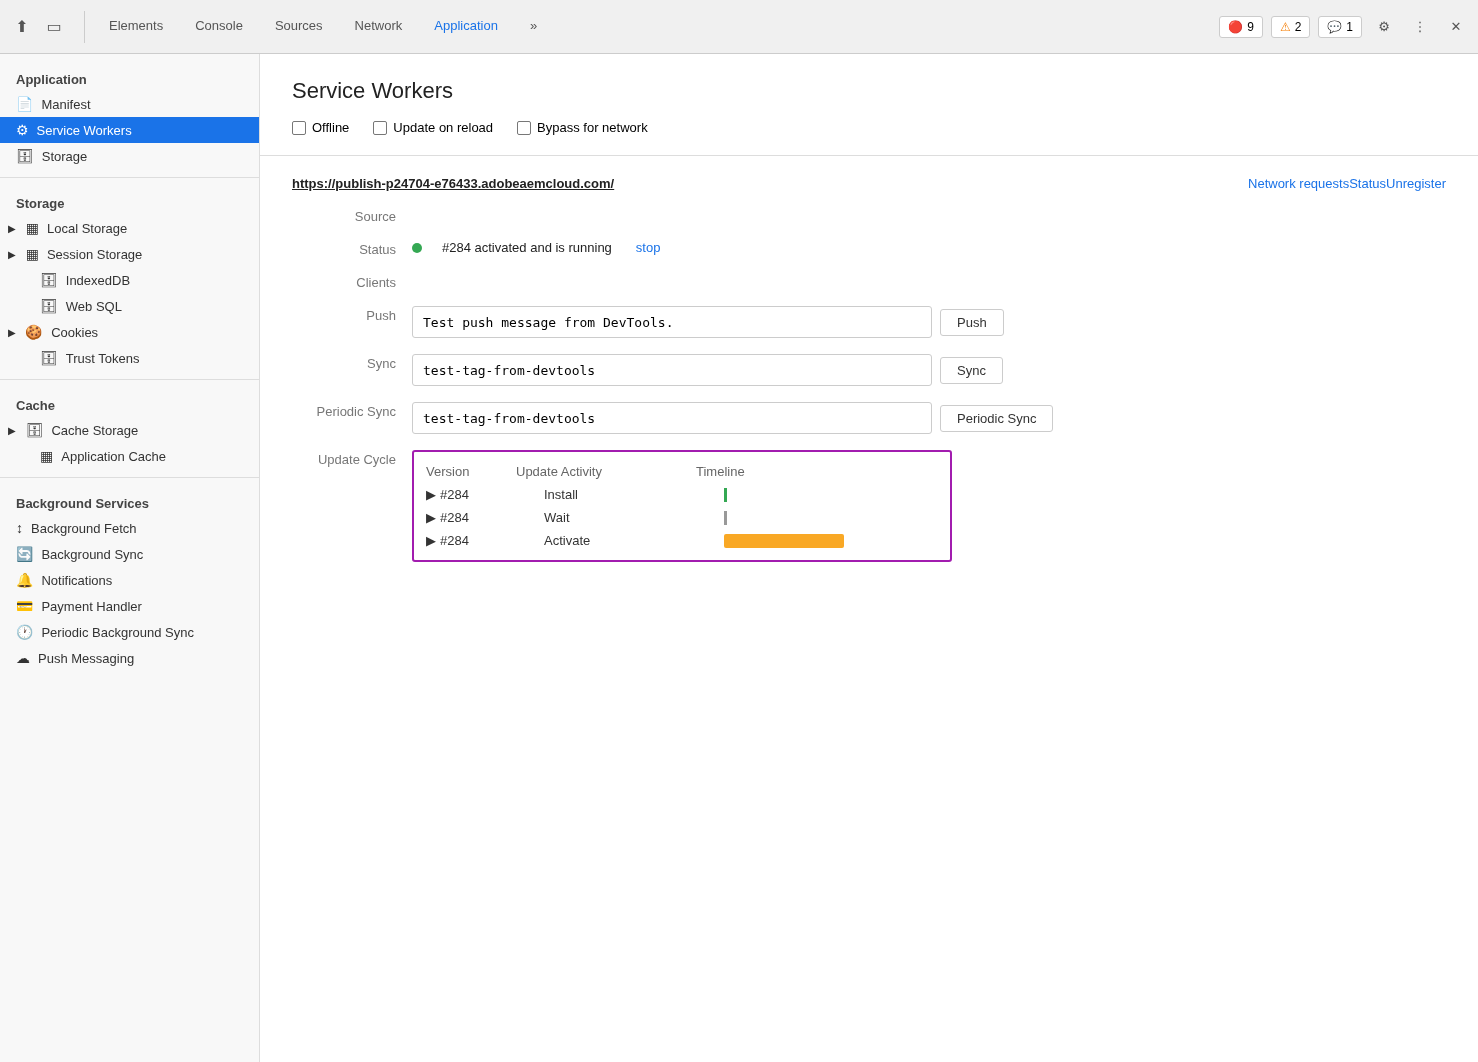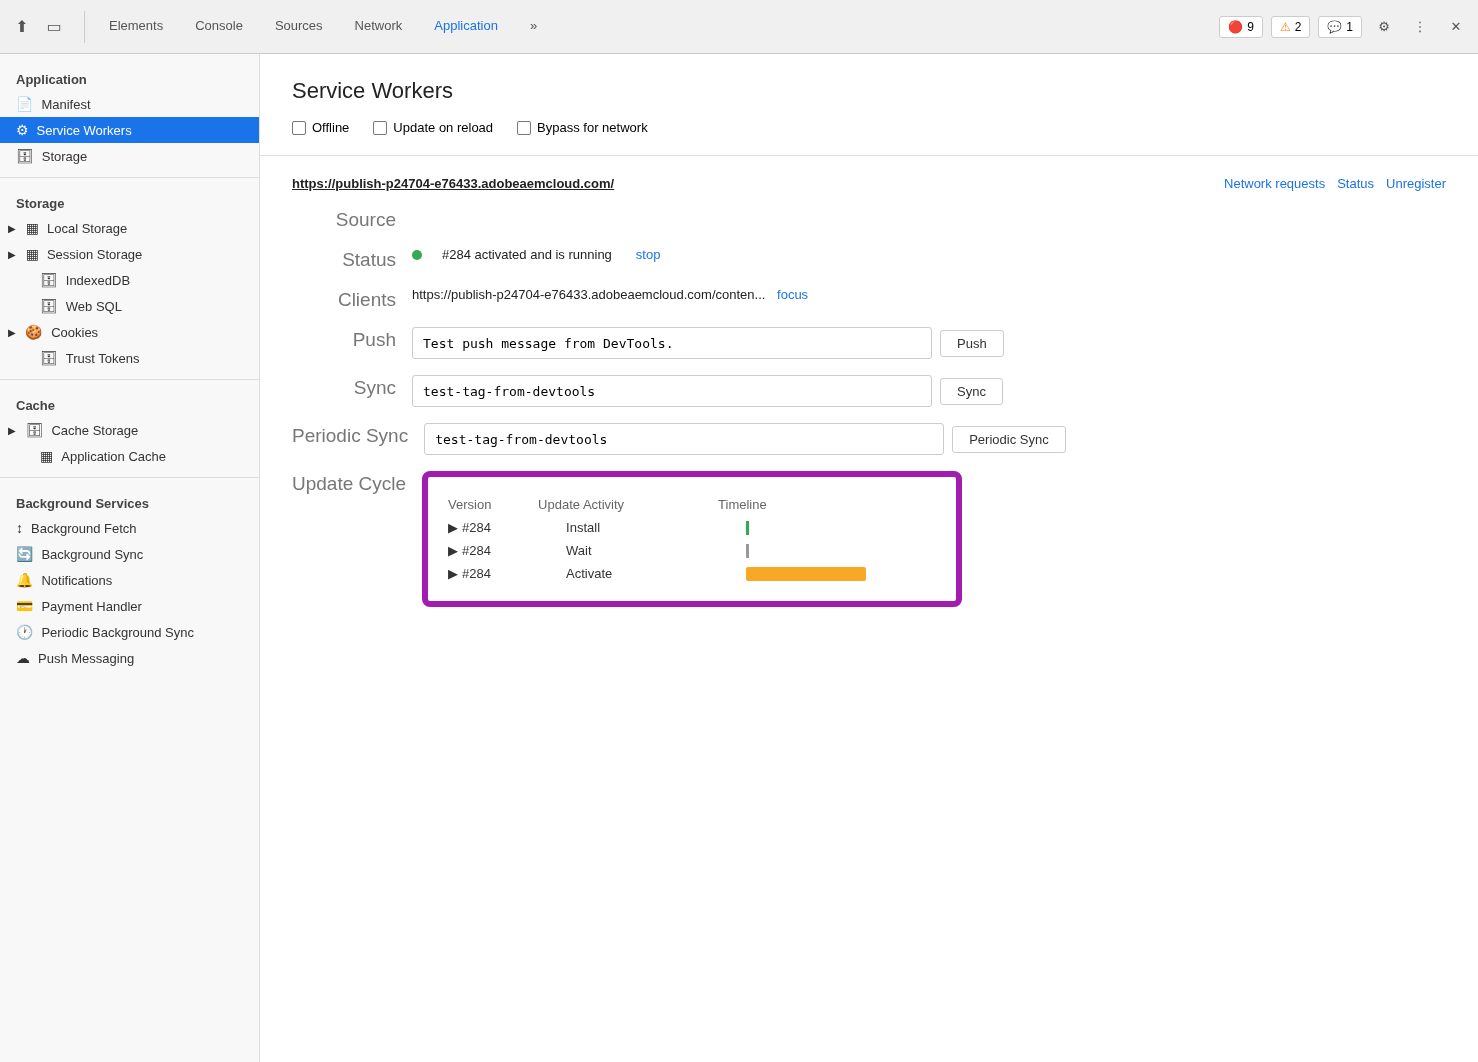--- a/index.html
+++ b/index.html
@@ -64,26 +64,26 @@
     .checkbox-row { display: flex; align-items: center; gap: 24px; margin-bottom: 20px; }
     .checkbox-item { display: flex; align-items: center; gap: 6px; cursor: pointer; }
     .checkbox-box { width: 14px; height: 14px; border: 1px solid #777; background: white; display: flex; align-items: center; justify-content: center; border-radius: 2px; }
 
     
     .h-divider { height: 1px; background: #ddd; margin: 0 -32px 20px -32px; }
 
     
     .sw-header { display: flex; align-items: flex-start; justify-content: space-between; margin-bottom: 16px; padding-bottom: 0; }
     .sw-url { font-weight: 600; font-size: 13px; color: #222; text-decoration: underline; }
-    .sw-actions { display: flex; gap: 12px; align-items: flex-end; }
+    .sw-actions { display: flex; align-items: flex-end; }
     .sw-link { color: #1a73e8; text-decoration: none; cursor: pointer; font-size: 13px; }
 
     
     .detail-row { display: flex; align-items: flex-start; margin-bottom: 16px; }
-    .detail-label { min-width: 120px; text-align: right; color: #777; font-size: 19px; padding-right: 16px; padding-top: 2px; }
+    .detail-label { min-width: 120px; text-align: right; color: #777; font-size: 13px; padding-right: 16px; padding-top: 2px; }
     .detail-value { flex: 1; color: #222; font-size: 13px; }
     .detail-value .link { color: #1a73e8; text-decoration: none; cursor: pointer; }
 
     
     .status-row { display: flex; align-items: center; gap: 20px; }
     .status-dot { width: 10px; height: 10px; border-radius: 50%; background: #34a853; flex-shrink: 0; }
     .status-text { color: #222; }
     .status-stop { color: #1a73e8; text-decoration: none; cursor: pointer; margin-left: 4px; }
 
     
@@ -93,21 +93,21 @@
       border-radius: 3px; padding: 0 10px; font-family: monospace; font-size: 13px;
       outline: none;
     }
     .action-btn {
       padding: 5px 16px; border: 1px solid #ccc; border-radius: 3px;
       background: white; cursor: pointer; font-size: 13px; color: #333;
       white-space: nowrap;
     }
 
     
-    .update-cycle-container { border: 6px solid #a21caf; border-radius: 8px; padding: 20px; max-width: 540px; }
+    .update-cycle-container { border: 2px solid #a21caf; border-radius: 3px; padding: 12px; max-width: 540px; }
     .cycle-header { display: flex; gap: 0; margin-bottom: 8px; color: #666; font-size: 13px; }
     .cycle-col-version { width: 90px; }
     .cycle-col-activity { width: 180px; }
     .cycle-col-timeline { flex: 1; }
     .cycle-row { display: flex; align-items: center; margin-bottom: 8px; font-size: 13px; }
     .cycle-row:last-child { margin-bottom: 0; }
     .cycle-version { width: 90px; color: #333; display: flex; align-items: center; gap: 4px; }
     .cycle-activity { width: 180px; color: #333; margin-left: 28px; }
     .cycle-timeline { flex: 1; display: flex; align-items: center; }
     .timeline-bar-green { width: 3px; height: 14px; background: #34a853; }
@@ -285,24 +285,20 @@
         <div class="status-row">
           <div class="status-dot"></div>
           <span class="status-text">#284 activated and is running</span>
           <a class="status-stop">stop</a>
         </div>
       </div>
     </div>
 
     <div class="detail-row">
       <div class="detail-label">Clients</div>
-      <div class="detail-value">
-        <span>https://publish-p24704-e76433.adobeaemcloud.com/conten...</span>
-        <a class="link" style="margin-left:8px">focus</a>
-      </div>
     </div>
 
     <div class="detail-row">
       <div class="detail-label">Push</div>
       <div class="detail-value">
         <div class="input-row">
           <input class="field-input" type="text" value="Test push message from DevTools." style="">
           <button class="action-btn">Push</button>
         </div>
       </div>

